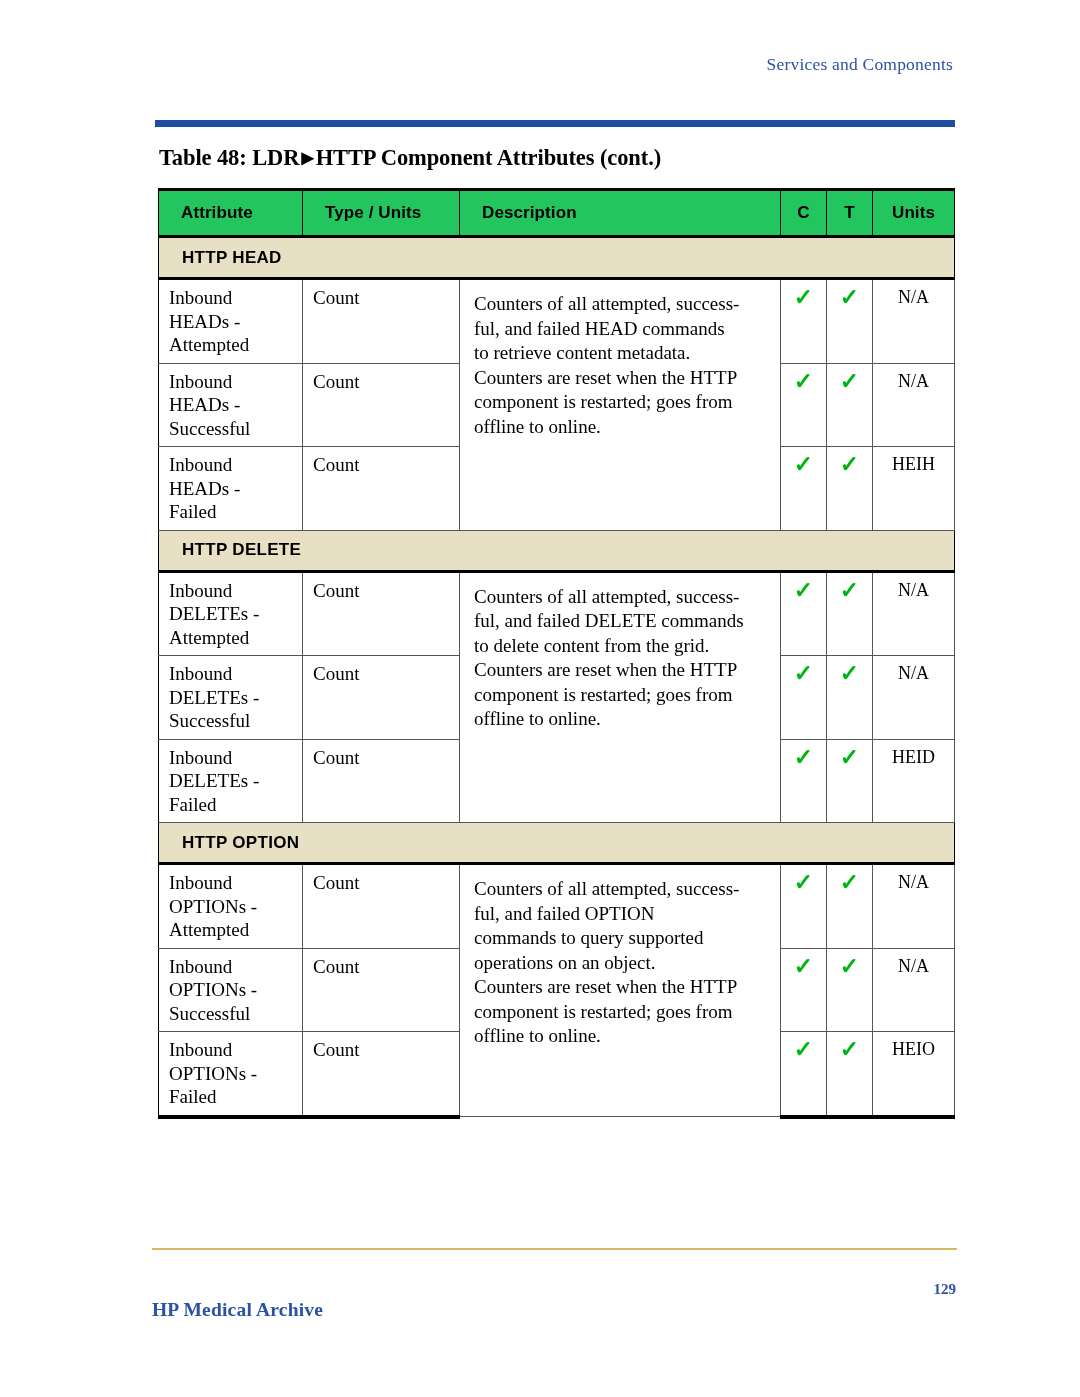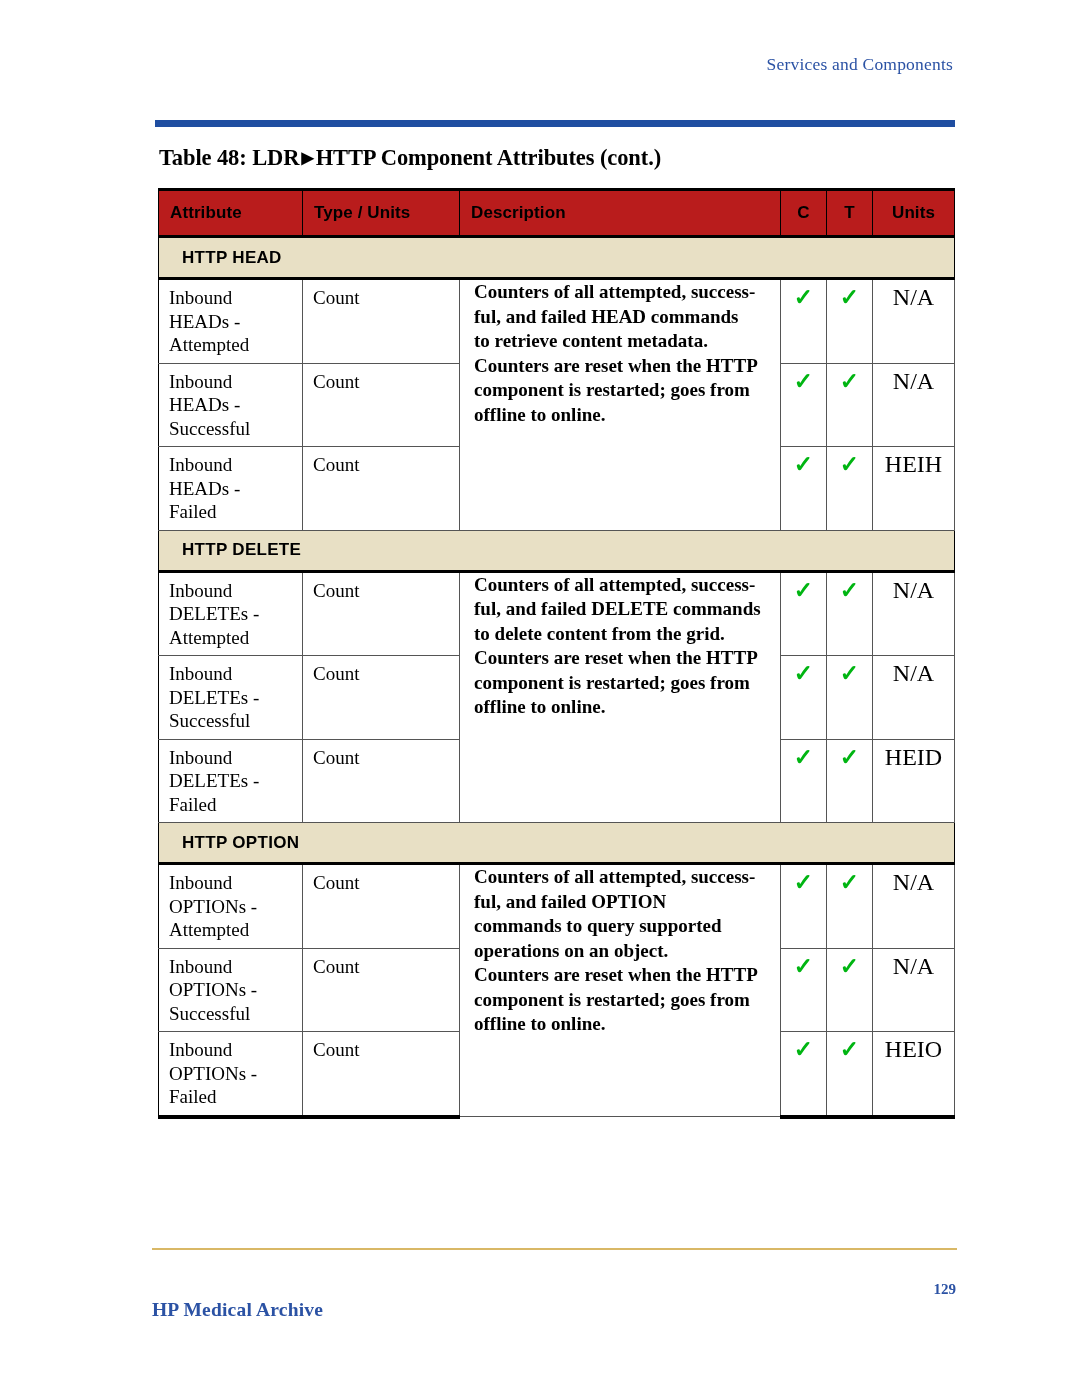--- a/index.html
+++ b/index.html
@@ -85,32 +85,32 @@
   
   col.c-attr  { width: 144px; }
   col.c-type  { width: 157px; }
   col.c-desc  { width: 321px; }
   col.c-c     { width: 46px; }
   col.c-t     { width: 46px; }
   col.c-alarm { width: 82px; }
 
   
   .thead-row th {
-    background: #b91c1c;
+    background: #22c55e;
     border-top: 3px solid #000000;
     border-bottom: 3px solid #000000;
     border-left: 1px solid #000000;
     border-right: 1px solid #000000;
     height: 44px;
     font-family: "Liberation Sans", sans-serif;
     font-weight: bold;
     font-size: 17px;
     vertical-align: middle;
     text-align: left;
-    padding: 0 0 0 11px;
+    padding: 0 0 0 22px;
     letter-spacing: 0.1px;
   }
   .thead-row th.ctr {
     text-align: center;
     padding-left: 0;
   }
 
   
   .section-row td {
     background: #E8E0C5;
@@ -132,35 +132,34 @@
     font-family: "Liberation Serif", serif;
     font-size: 19px;
     line-height: 23.5px;
     padding: 6px 0 6px 10px;
     border: 1px solid #555555;
   }
   .data-row td.attr-cell {
     border-left: 1px solid #000000;
   }
   .data-row td.desc-cell {
-    padding: 0 6px 6px 14px;
+    padding: 12px 6px 6px 14px;
     line-height: 24.5px;
     white-space: pre-line;
-    font-weight: bold;
   }
   .data-row td.mark-cell {
     text-align: center;
     padding: 7px 0 0 0;
     vertical-align: top;
   }
   .data-row td.alarm-cell {
     text-align: center;
     padding: 6px 0 0 0;
     vertical-align: top;
-    font-size: 24px;
+    font-size: 18px;
   }
   .check {
     color: #00B512;
     font-size: 23px;
     font-weight: bold;
     line-height: 22px;
     display: inline-block;
   }
 
   

